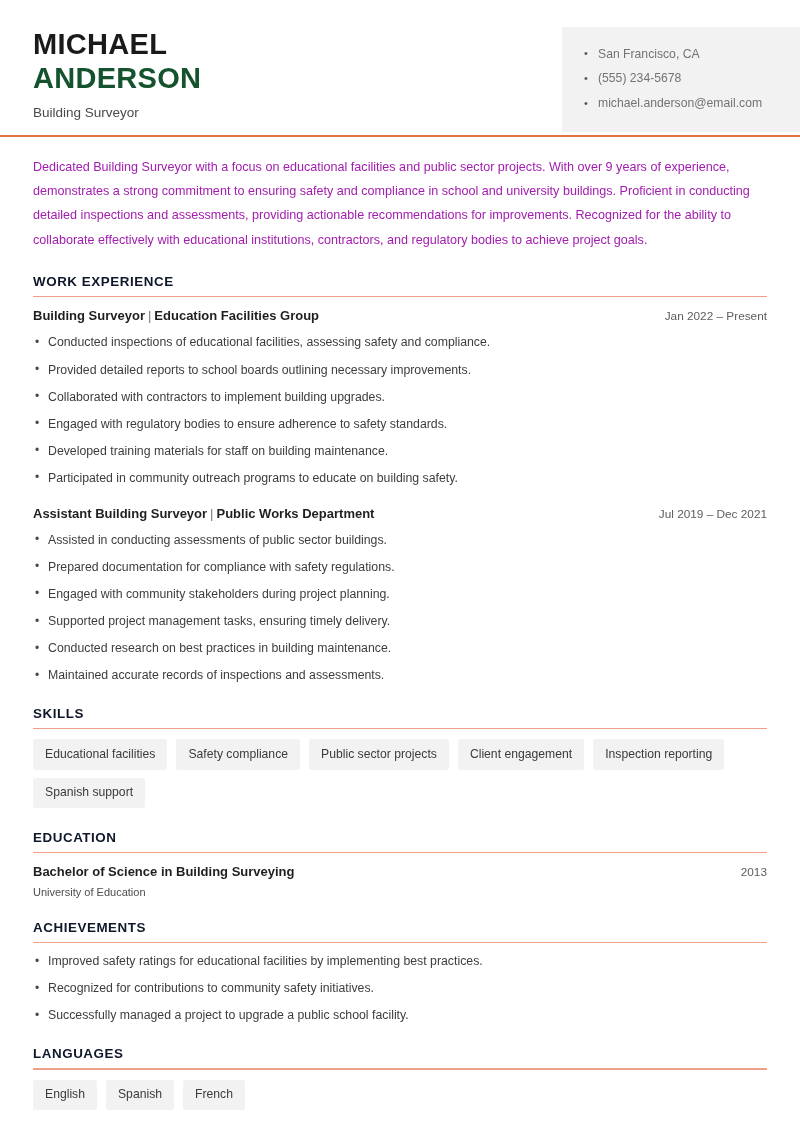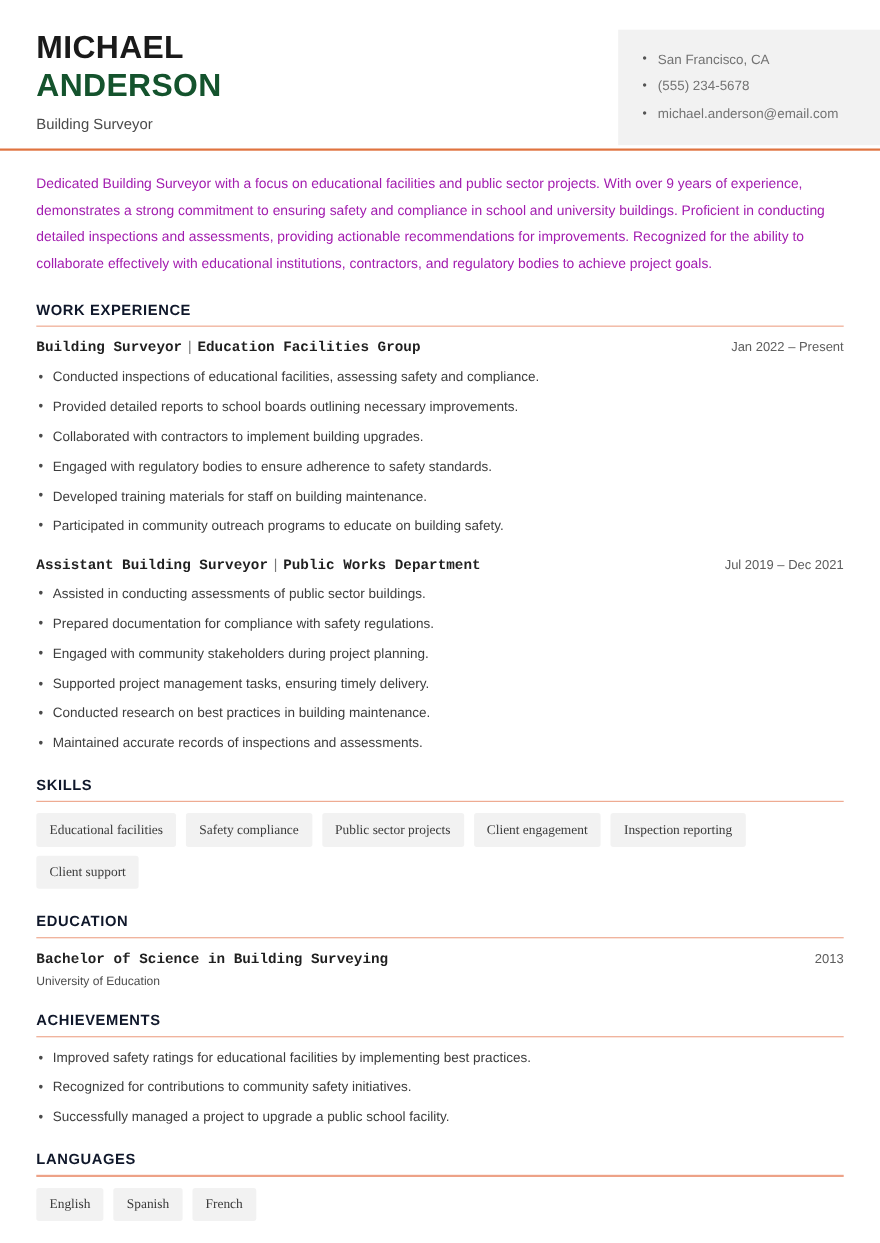--- a/index.html
+++ b/index.html
@@ -124,21 +124,20 @@
     display: flex;
     align-items: baseline;
     justify-content: space-between;
     gap: 16px;
   }
   .entry-role {
     font-size: 13px;
     font-weight: bold;
     color: #1f1f1f;
     line-height: 1.4;
-    font-family: Liberation Mono, monospace;
   }
   .entry-sep {
     color: #777777;
     font-weight: normal;
     margin: 0 3px 0 3px;
   }
   .entry-date {
     font-size: 11.8px;
     color: #5d5d5d;
     white-space: nowrap;
@@ -181,21 +180,20 @@
     margin-top: 2px;
   }
   .chip {
     background: #f2f2f2;
     color: #3b3b3b;
     font-size: 12.2px;
     line-height: 1;
     padding: 8.5px 12px 9.5px 12px;
     border-radius: 2.5px;
     white-space: nowrap;
-    font-family: Liberation Serif, serif;
   }
 
   .edu-head {
     display: flex;
     align-items: baseline;
     justify-content: space-between;
     gap: 16px;
   }
 </style>
 </head>
@@ -266,21 +264,21 @@
 
     <div class="section">
       <h2 class="section-title">SKILLS</h2>
       <div class="section-rule"></div>
       <div class="chips">
         <span class="chip">Educational facilities</span>
         <span class="chip">Safety compliance</span>
         <span class="chip">Public sector projects</span>
         <span class="chip">Client engagement</span>
         <span class="chip">Inspection reporting</span>
-        <span class="chip">Client support</span>
+        <span class="chip">Spanish support</span>
       </div>
     </div>
 
     <div class="section">
       <h2 class="section-title">EDUCATION</h2>
       <div class="section-rule"></div>
       <div class="entry">
         <div class="edu-head">
           <div class="entry-role">Bachelor of Science in Building Surveying</div>
           <div class="entry-date">2013</div>

